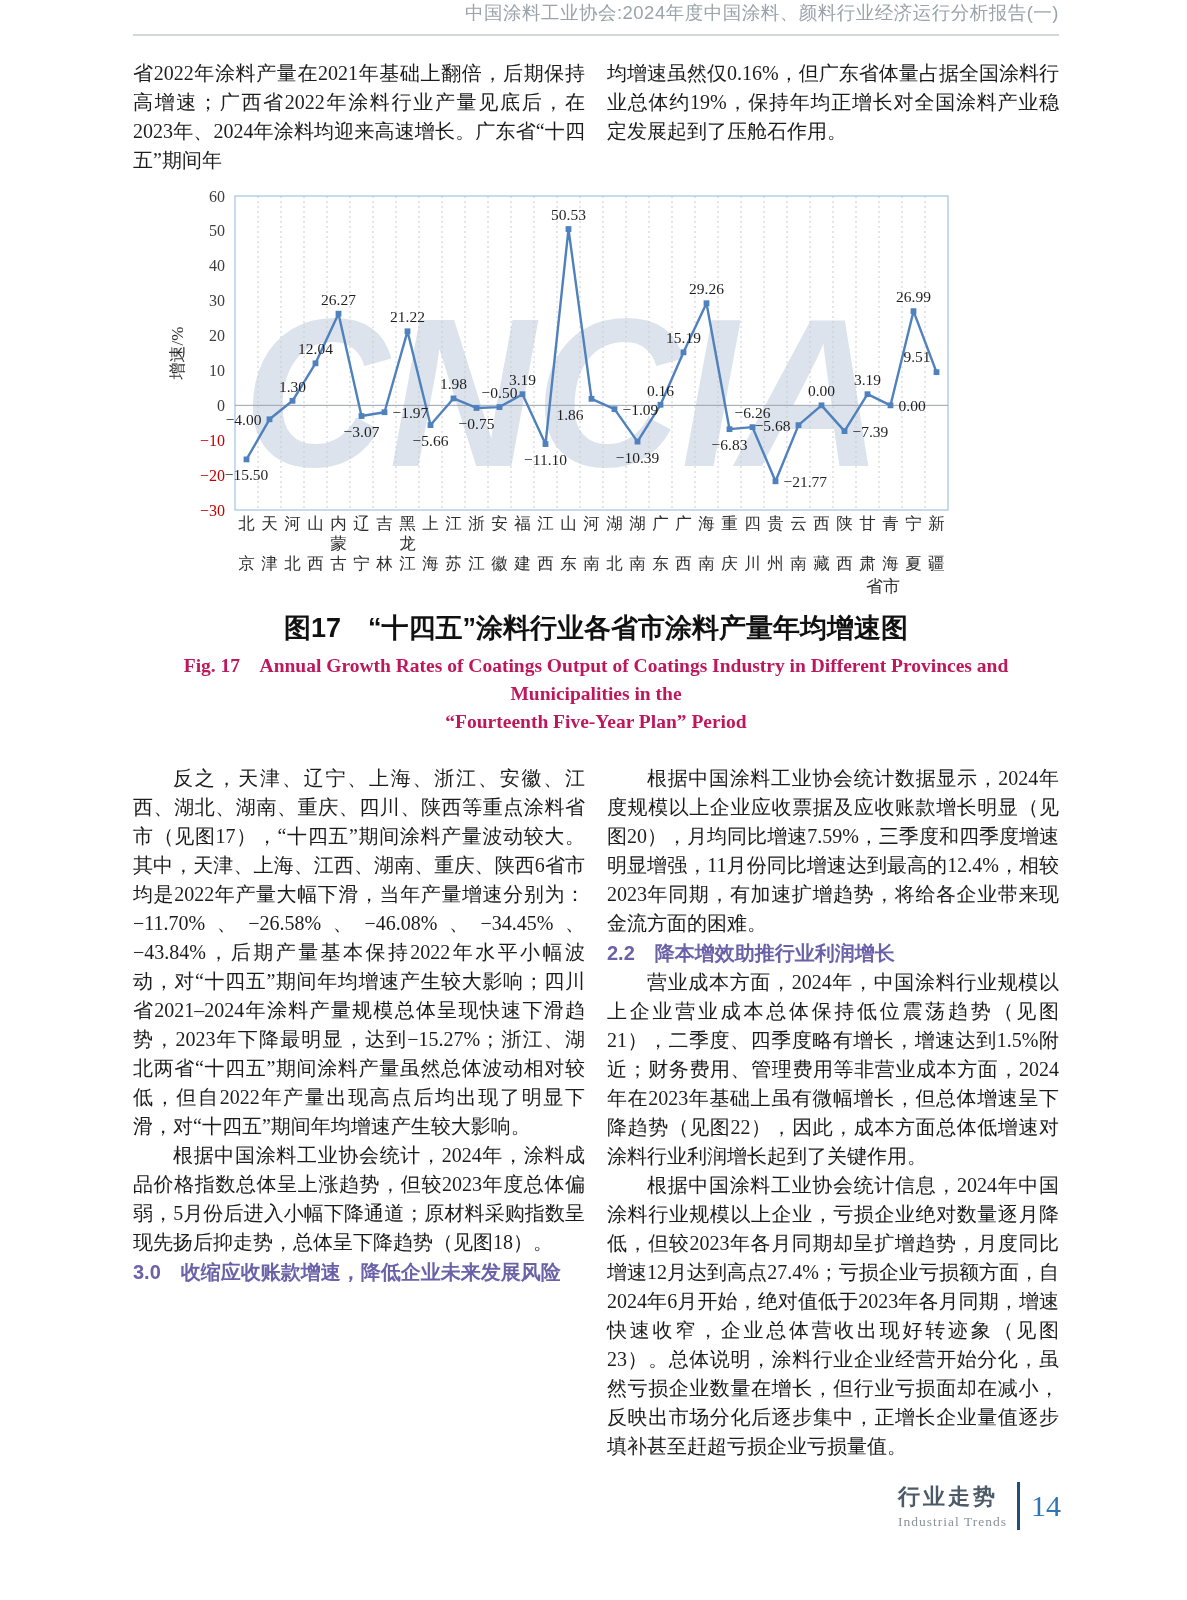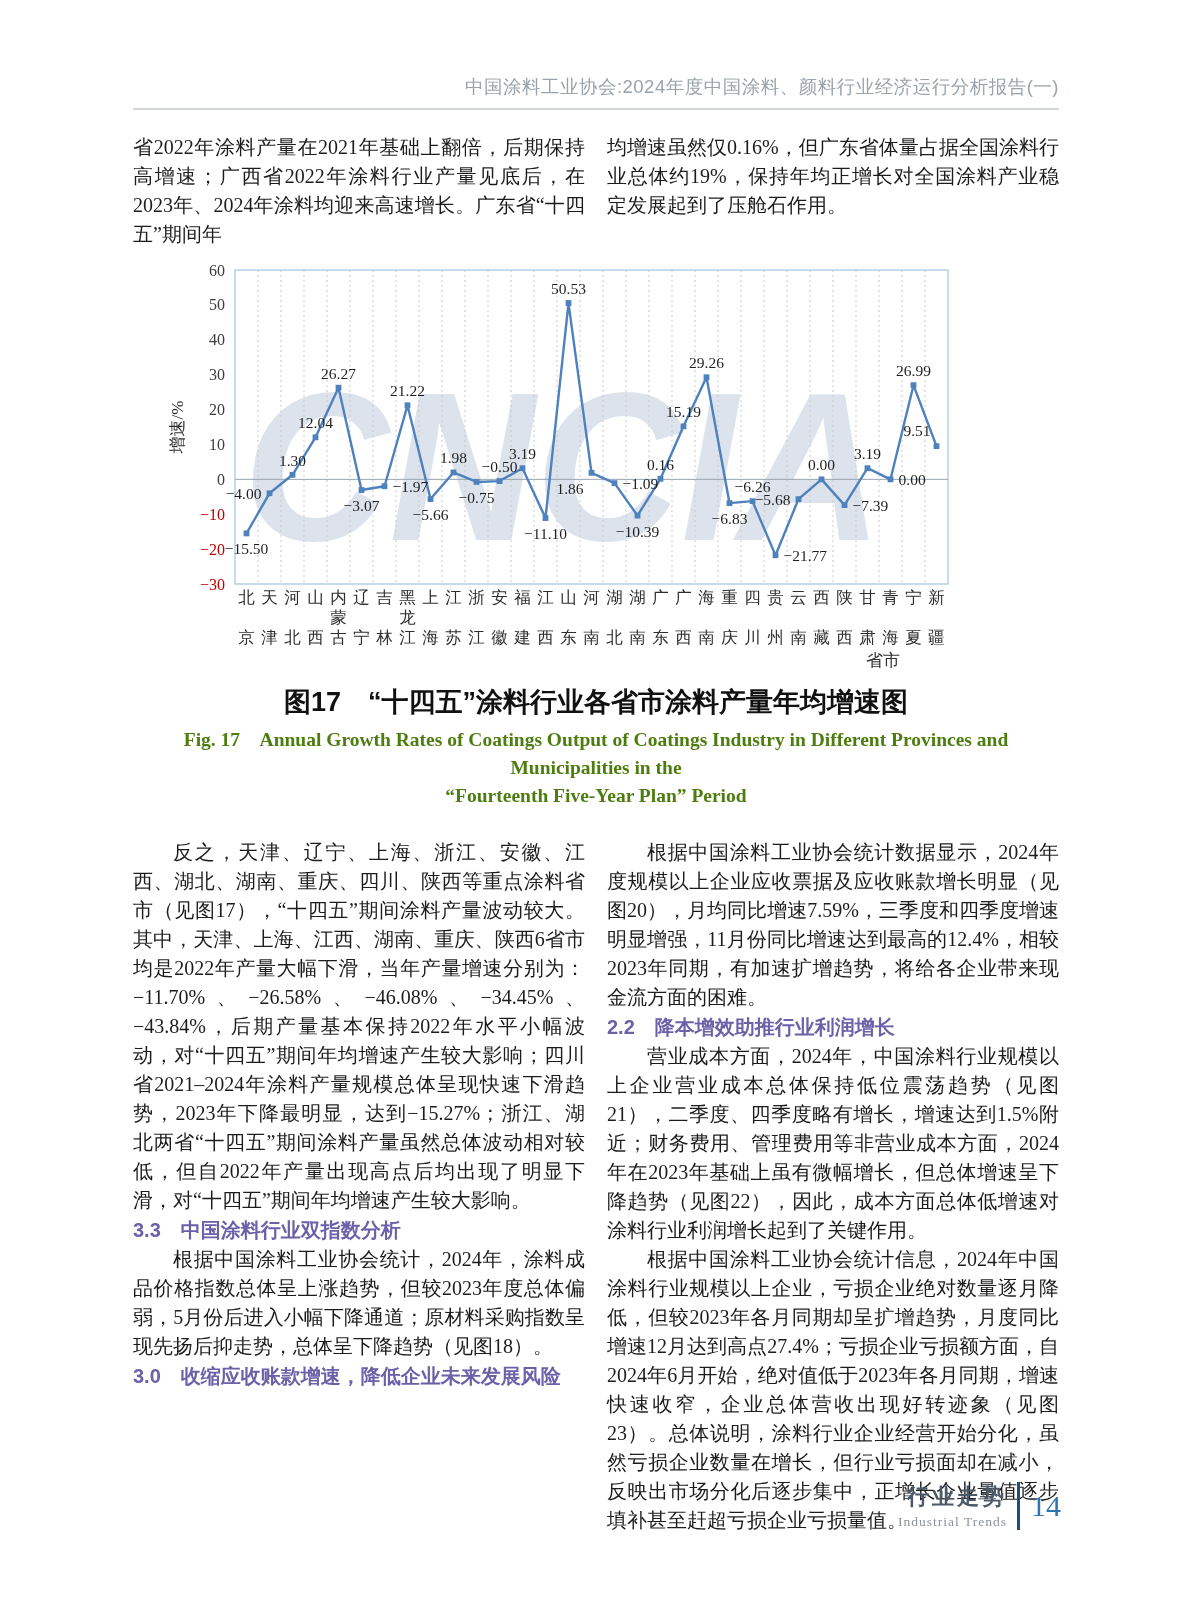--- a/index.html
+++ b/index.html
@@ -1,45 +1,45 @@
 <!DOCTYPE html>
 <html><head>
 <meta charset="utf-8">
 <style>
   * { margin:0; padding:0; box-sizing:border-box; }
   html,body { width:1187px; height:1600px; background:#ffffff; overflow:hidden; }
   body { font-family:"Liberation Serif","DejaVu Serif",serif; color:#1c1c1c; }
   .page { position:relative; width:1187px; height:1600px; background:#fff; }
   .content { margin:0 128px 0 133px; }
 
-  .header { padding-top:74px; text-align:right; }
+  .header { text-align:right; }
   .header-title { font-family:"Liberation Sans","DejaVu Sans",sans-serif;
     font-size:18.5px; color:#9aa3ab; letter-spacing:0.5px; }
   .header-rule { border:none; border-top:2px solid #d4d7da; margin-top:9px; }
 
   .intro { display:flex; justify-content:space-between; margin-top:23px; }
   .intro .half { width:452px; font-size:20px; line-height:29px; text-align:justify; }
 
   .chart-wrap { margin-top:13px; margin-left:30px; width:792px; }
 
   .caption-cn { margin-top:8px; text-align:center;
     font-family:"Liberation Sans","DejaVu Sans",sans-serif;
     font-weight:bold; font-size:27px; color:#111; }
   .caption-en { margin-top:6px; text-align:center; font-weight:bold;
-    font-size:19.5px; line-height:28px; color:#4d7c0f; }
+    font-size:19.5px; line-height:28px; color:#be185d; }
 
   .columns { display:flex; justify-content:space-between; margin-top:28px; }
   .col { width:452px; font-size:20px; line-height:29px; text-align:justify; }
   .col p.para { text-indent:2em; }
   .col .sec-h { font-family:"Liberation Sans","DejaVu Sans",sans-serif;
     font-size:20px; line-height:30px; font-weight:bold; color:#6b61a8; }
 
   .footer { position:absolute; top:1482px; right:126px; display:flex; align-items:center; }
   .footer-cn { font-family:"Liberation Sans","DejaVu Sans",sans-serif; font-weight:bold;
-    font-size:22px; color:#4c5a68; letter-spacing:3px; text-align:right; }
+    font-size:22px; color:#4c5a68; letter-spacing:3px; text-align:left; }
   .footer-en { font-size:13.5px; color:#8a929a; letter-spacing:1px; margin-top:2px; }
   .footer-bar { width:3px; height:48px; background:#1f4e79; margin:0 11px 0 10px; }
   .footer-page { font-size:30px; color:#2e75b6; }
 
   svg text { user-select:none; }
 </style>
 </head>
 <body>
 
 <div class="page">
@@ -244,21 +244,20 @@
 
     <div class="caption-cn">图17　“十四五”涂料行业各省市涂料产量年均增速图</div>
     <div class="caption-en">
       <div>Fig. 17　Annual Growth Rates of Coatings Output of Coatings Industry in Different Provinces and Municipalities in the</div>
       <div>“Fourteenth Five-Year Plan” Period</div>
     </div>
 
     <div class="columns">
       <div class="col" id="col-left">
           <p class="para">反之，天津、辽宁、上海、浙江、安徽、江西、湖北、湖南、重庆、四川、陕西等重点涂料省市（见图17），“十四五”期间涂料产量波动较大。其中，天津、上海、江西、湖南、重庆、陕西6省市均是2022年产量大幅下滑，当年产量增速分别为：−11.70%、−26.58%、−46.08%、−34.45%、−43.84%，后期产量基本保持2022年水平小幅波动，对“十四五”期间年均增速产生较大影响；四川省2021–2024年涂料产量规模总体呈现快速下滑趋势，2023年下降最明显，达到−15.27%；浙江、湖北两省“十四五”期间涂料产量虽然总体波动相对较低，但自2022年产量出现高点后均出现了明显下滑，对“十四五”期间年均增速产生较大影响。</p>
-          <div class="sec-h">3.3　中国涂料行业双指数分析</div>
           <p class="para">根据中国涂料工业协会统计，2024年，涂料成品价格指数总体呈上涨趋势，但较2023年度总体偏弱，5月份后进入小幅下降通道；原材料采购指数呈现先扬后抑走势，总体呈下降趋势（见图18）。</p>
           <div class="sec-h">3.0　收缩应收账款增速，降低企业未来发展风险</div>
         </div>
       <div class="col" id="col-right">
           <p class="para">根据中国涂料工业协会统计数据显示，2024年度规模以上企业应收票据及应收账款增长明显（见图20），月均同比增速7.59%，三季度和四季度增速明显增强，11月份同比增速达到最高的12.4%，相较2023年同期，有加速扩增趋势，将给各企业带来现金流方面的困难。</p>
           <div class="sec-h">2.2　降本增效助推行业利润增长</div>
           <p class="para">营业成本方面，2024年，中国涂料行业规模以上企业营业成本总体保持低位震荡趋势（见图21），二季度、四季度略有增长，增速达到1.5%附近；财务费用、管理费用等非营业成本方面，2024年在2023年基础上虽有微幅增长，但总体增速呈下降趋势（见图22），因此，成本方面总体低增速对涂料行业利润增长起到了关键作用。</p>
           <p class="para">根据中国涂料工业协会统计信息，2024年中国涂料行业规模以上企业，亏损企业绝对数量逐月降低，但较2023年各月同期却呈扩增趋势，月度同比增速12月达到高点27.4%；亏损企业亏损额方面，自2024年6月开始，绝对值低于2023年各月同期，增速快速收窄，企业总体营收出现好转迹象（见图23）。总体说明，涂料行业企业经营开始分化，虽然亏损企业数量在增长，但行业亏损面却在减小，反映出市场分化后逐步集中，正增长企业量值逐步填补甚至赶超亏损企业亏损量值。</p>
         </div>
     </div>

